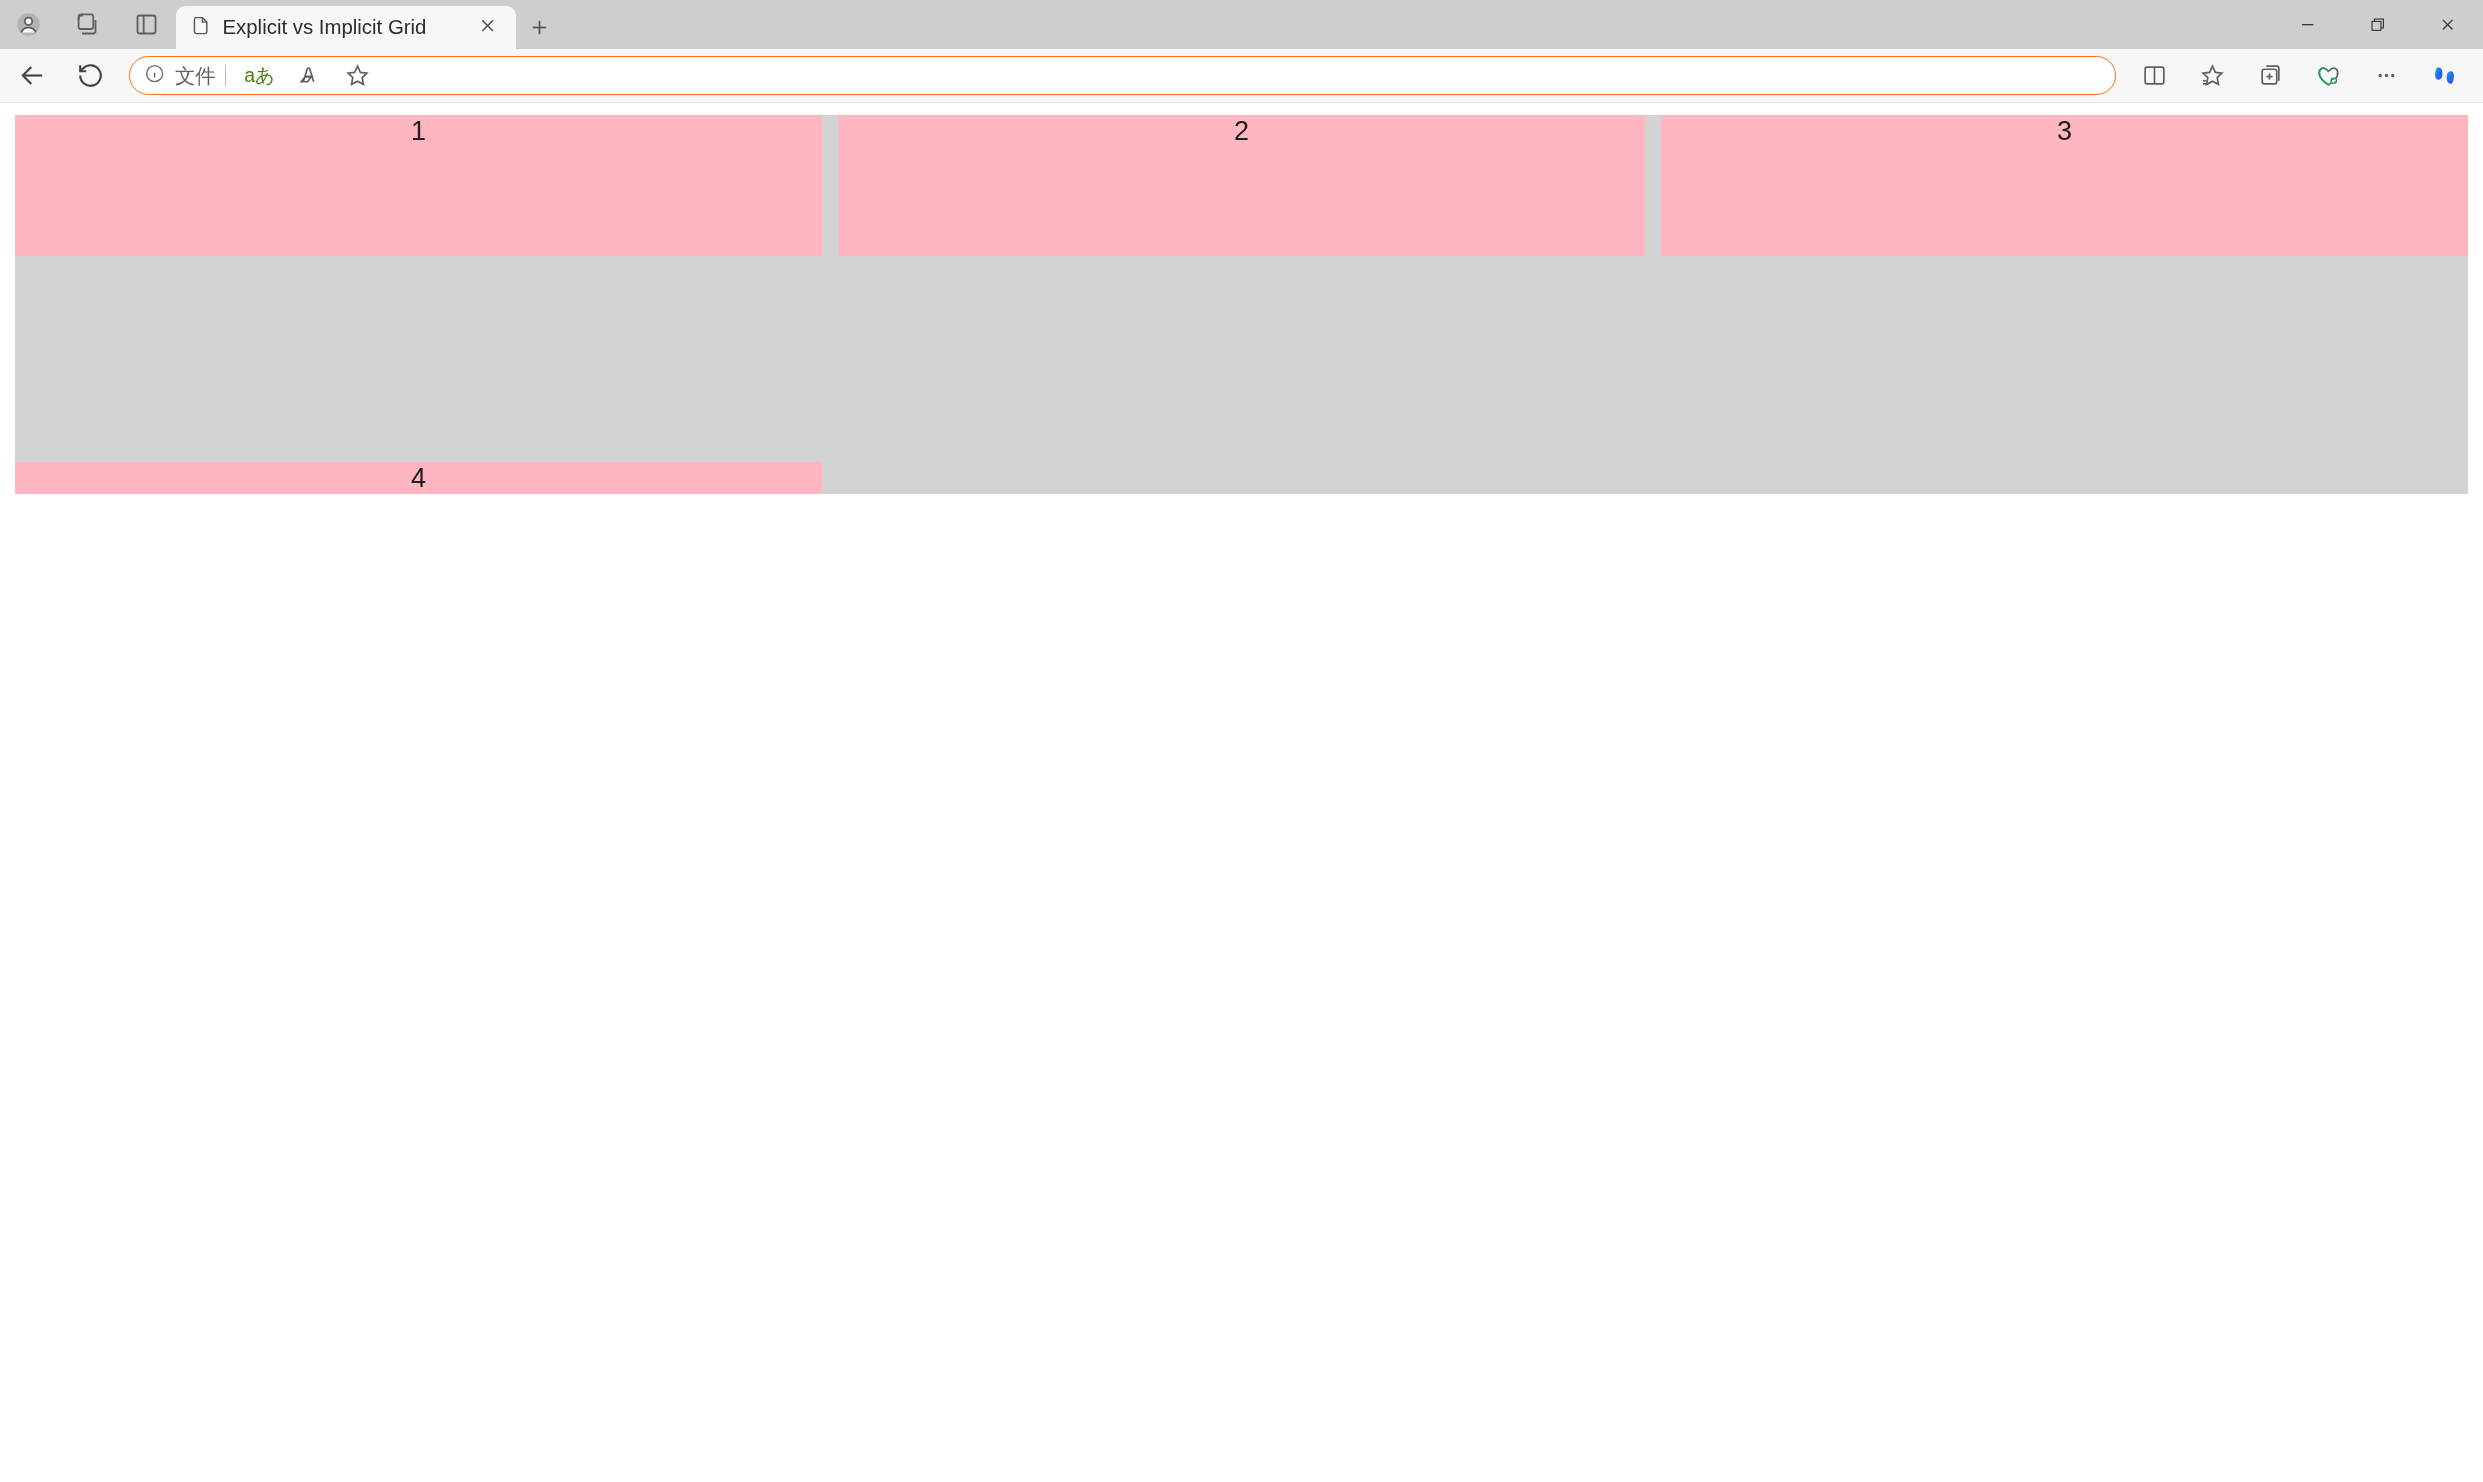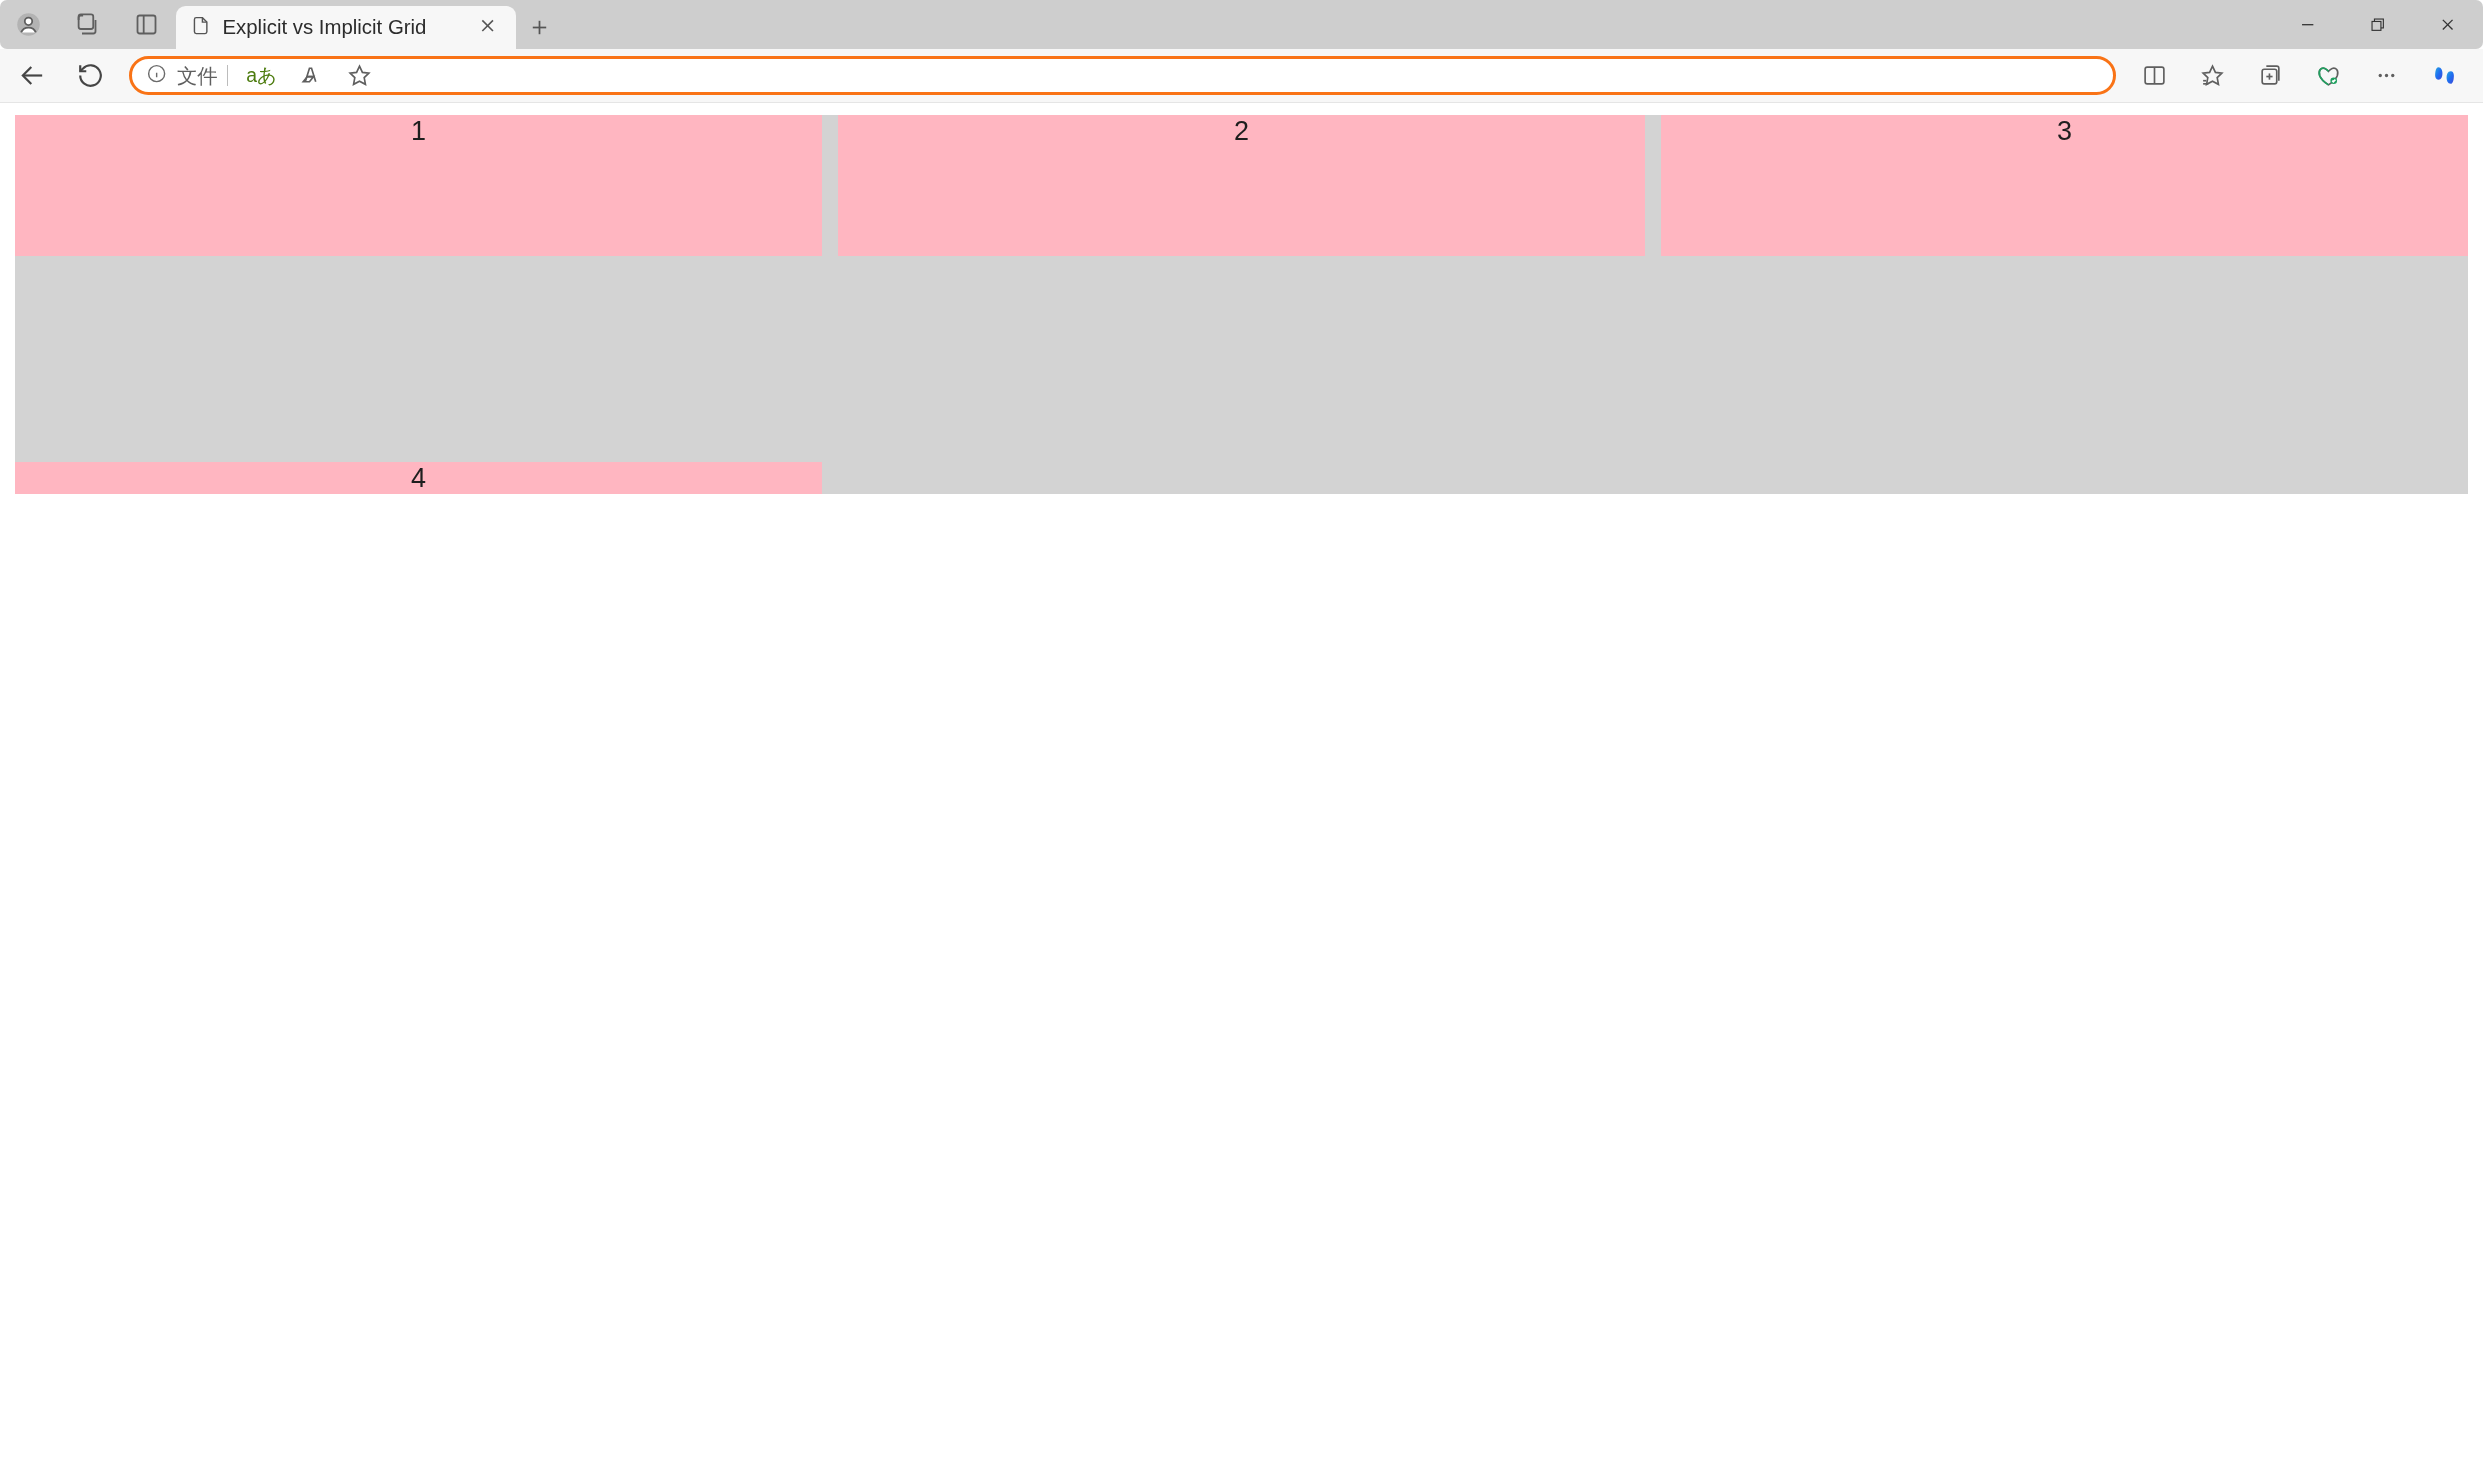--- a/index.html
+++ b/index.html
@@ -16,21 +16,20 @@
     }
 
     
     .titlebar {
       height: 49px;
       background: #cecece;
       display: flex;
       align-items: center;
       padding: 0;
       position: relative;
-      border-radius: 7px;
     }
     .titlebar-left {
       display: flex;
       align-items: center;
       height: 100%;
     }
     .tb-icon-btn {
       width: 60px;
       height: 100%;
       display: flex;
@@ -107,21 +106,21 @@
       align-items: center;
       justify-content: center;
       color: #454545;
     }
     .nav-btn svg { width: 29px; height: 29px; }
 
     .addr-wrap {
       flex: 1;
       height: 39px;
       background: #ffffff;
-      border: 3px solid #f97316;
+      border: 1px solid #f97316;
       border-radius: 19.4px;
       display: flex;
       align-items: center;
       padding: 0 13.6px;
       gap: 9.7px;
       margin: 0 7.8px;
       overflow: hidden;
     }
     .addr-info-icon { width: 21.3px; height: 21.3px; color: #6b6b6b; flex: none; }
     .addr-label {

